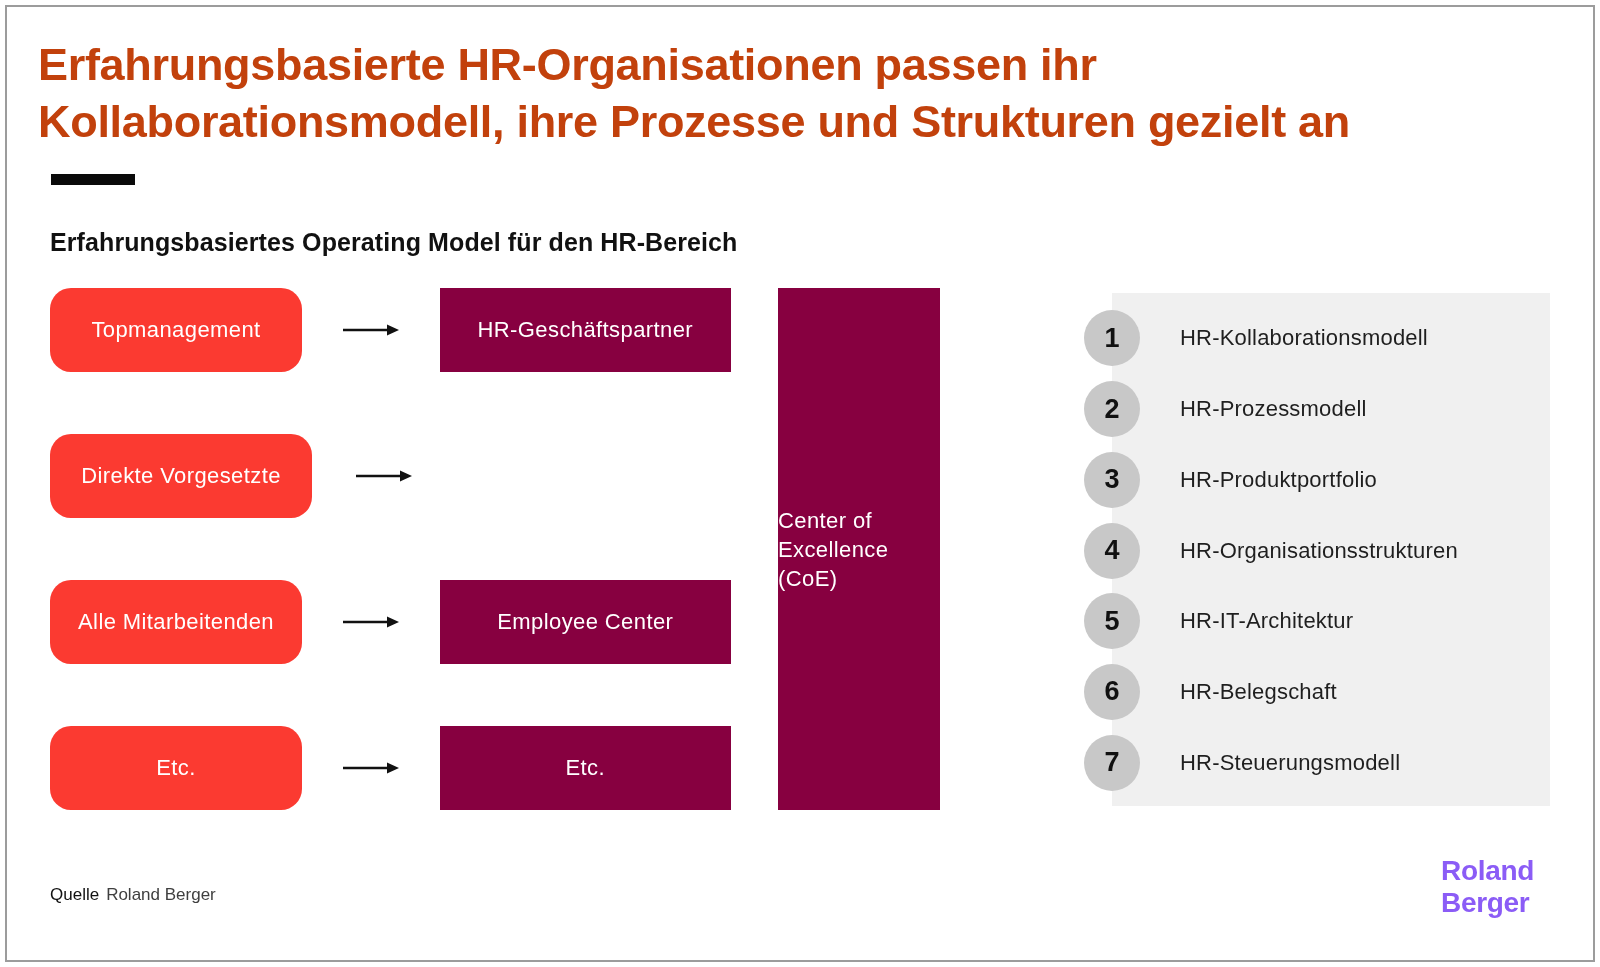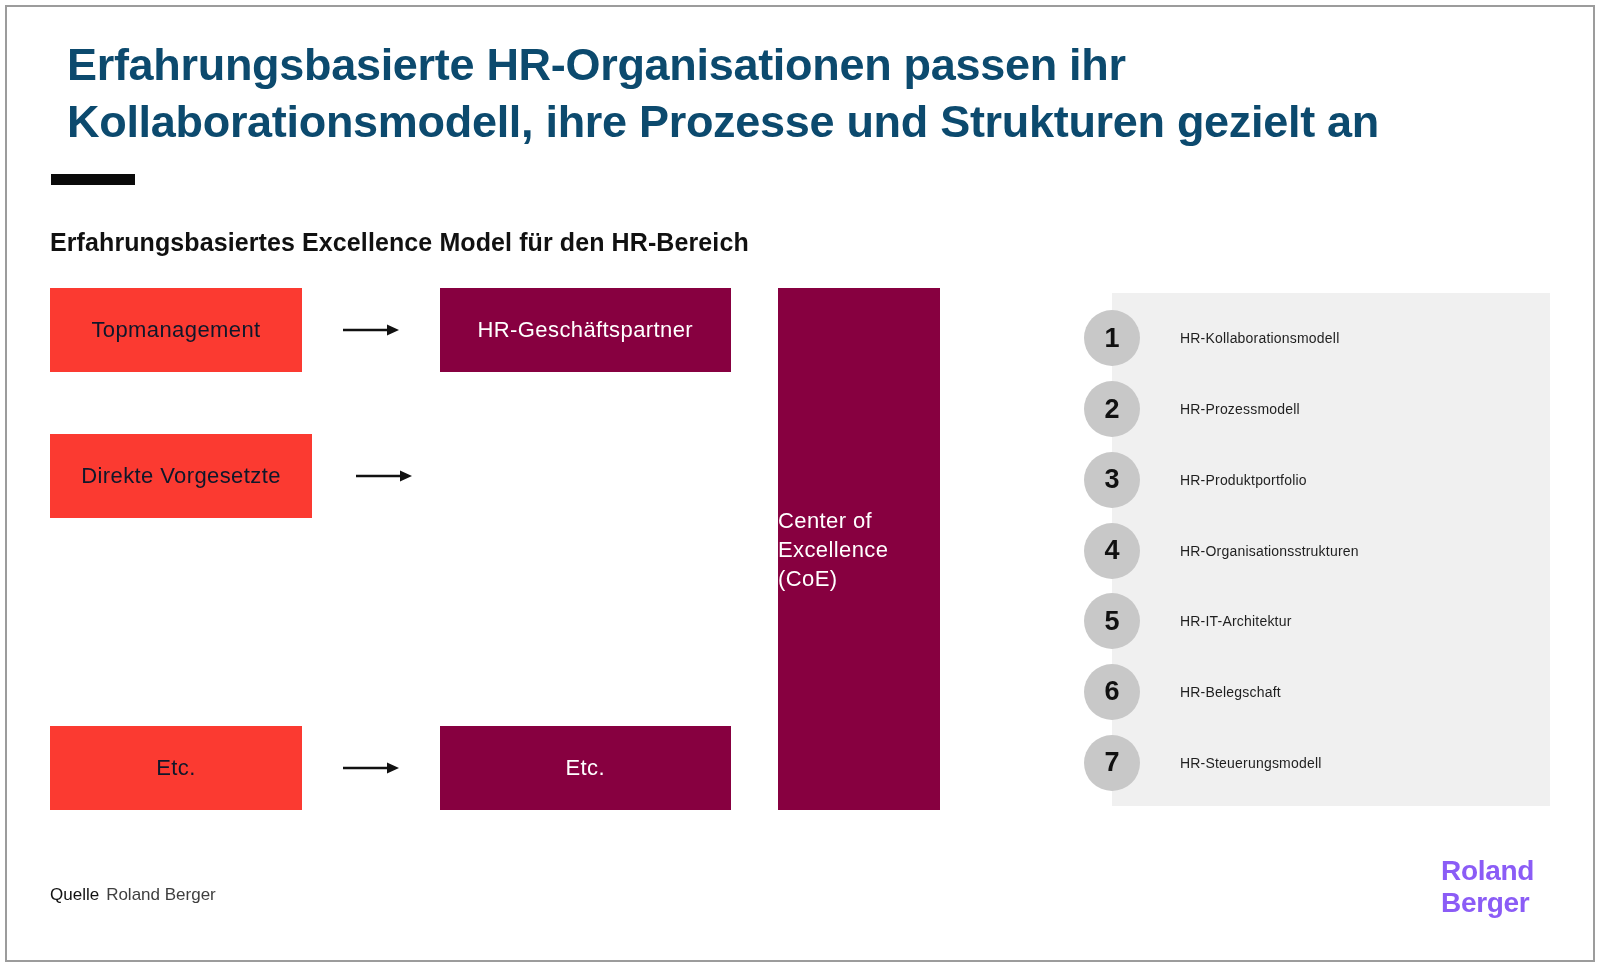--- a/index.html
+++ b/index.html
@@ -1,79 +1,79 @@
 <!DOCTYPE html>
 <html><head>
 <meta charset="utf-8">
 <style>
   * { margin:0; padding:0; box-sizing:border-box; }
   html,body { width:1600px; height:967px; background:#ffffff; overflow:hidden;
               font-family:"Liberation Sans", sans-serif; }
   .canvas { position:relative; width:1600px; height:967px; background:#ffffff; }
   .frame  { position:absolute; inset:5px; border:2px solid #9c9c9c; pointer-events:none; }
 
-  .page-title { position:absolute; left:67px; top:36px; width:1480px;
-                font-size:45px; font-weight:700; line-height:57px; color:#0c4a6e;
+  .page-title { position:absolute; left:38px; top:36px; width:1480px;
+                font-size:45px; font-weight:700; line-height:57px; color:#c2410c;
                 letter-spacing:-0.3px; }
   .title-bar  { position:absolute; left:51px; top:174px; width:84px; height:11px; background:#0a0a0a; }
 
   .section-heading { position:absolute; top:228px; font-size:25px; font-weight:700;
                      color:#111; letter-spacing:0.1px; white-space:nowrap; }
   .heading-left  { left:50px; }
   .heading-right { left:1112px; }
 
   
   .flow-row { position:absolute; left:50px; height:84px; width:681px;
               display:flex; align-items:center; }
   .row-0 { top:288px; } .row-1 { top:434px; } .row-2 { top:580px; } .row-3 { top:726px; }
 
-  .audience-box { width:262px; height:84px; background:#fb3a31; color:#0f172a;
+  .audience-box { width:262px; height:84px; background:#fb3a31; color:#ffffff;
                   display:flex; align-items:center; justify-content:center;
-                  font-size:22px; letter-spacing:0.4px; text-align:center; }
+                  font-size:22px; letter-spacing:0.4px; text-align:center;border-radius:21px; }
   .arrow-cell { width:143px; display:flex; align-items:center; justify-content:center; }
   .arrow-cell svg { display:block; }
   .partner-box { width:303px; height:84px; background:#870040; color:#ffffff;
                  display:flex; align-items:center; justify-content:center;
                  font-size:22px; letter-spacing:0.4px; text-align:center; }
 
   .coe-box { position:absolute; left:778px; top:288px; width:162px; height:522px;
              background:#870040; color:#ffffff; display:flex; flex-direction:column;
              align-items:flex-start; justify-content:center; font-size:22px;
              letter-spacing:0.4px; line-height:29px; text-align:center; }
 
   
   .levers-panel { position:absolute; left:1112px; top:293px; width:438px; height:513px;
                   background:#f0f0f0; display:flex; flex-direction:column;
                   padding:10px 0 8px 0; }
   .lever-item { flex:1; position:relative; display:flex; align-items:center; }
   .lever-badge { position:absolute; left:0; transform:translateX(-50%);
                  width:56px; height:56px; border-radius:50%; background:#c8c8c8;
                  display:flex; align-items:center; justify-content:center;
                  font-size:27px; font-weight:700; color:#111; }
-  .lever-label { margin-left:68px; font-size:14px; color:#1f1f1f; letter-spacing:0.2px; }
+  .lever-label { margin-left:68px; font-size:22px; color:#1f1f1f; letter-spacing:0.2px; }
 
   
   .source-note { position:absolute; left:50px; top:885px; font-size:17px; color:#3f3f3f; }
   .source-note .source-label { font-weight:400; color:#111; margin-right:7px; }
 
   .logo { position:absolute; left:1441px; top:855px; font-size:28px; font-weight:700;
           line-height:32px; color:#8b5cf6; letter-spacing:-0.3px; }
 </style>
 </head>
 <body>
 
 <div class="canvas">
   <div class="frame"></div>
 
   <h1 class="page-title"><span>Erfahrungsbasierte HR-Organisationen passen ihr</span><br>
     <span>Kollaborationsmodell, ihre Prozesse und Strukturen gezielt an</span>
   </h1>
   <div class="title-bar"></div>
 
-  <div class="section-heading heading-left">Erfahrungsbasiertes Excellence Model für den HR-Bereich</div>
+  <div class="section-heading heading-left">Erfahrungsbasiertes Operating Model für den HR-Bereich</div>
 
   <div class="flow-row row-0">
     <div class="audience-box">Topmanagement</div>
     <div class="arrow-cell">
       <svg width="56" height="14" viewBox="0 0 56 14">
           <line x1="0" y1="7" x2="46" y2="7" stroke="#111" stroke-width="2.4"></line>
           <polygon points="44,1.5 56,7 44,12.5" fill="#111"></polygon>
         </svg>
     </div>
     <div class="partner-box">HR-Geschäftspartner</div>
@@ -82,20 +82,30 @@
   <div class="flow-row row-1">
     <div class="audience-box">Direkte Vorgesetzte</div>
     <div class="arrow-cell">
       <svg width="56" height="14" viewBox="0 0 56 14">
           <line x1="0" y1="7" x2="46" y2="7" stroke="#111" stroke-width="2.4"></line>
           <polygon points="44,1.5 56,7 44,12.5" fill="#111"></polygon>
         </svg>
     </div>
   </div>
 
+  <div class="flow-row row-2">
+    <div class="audience-box">Alle Mitarbeitenden</div>
+    <div class="arrow-cell">
+      <svg width="56" height="14" viewBox="0 0 56 14">
+          <line x1="0" y1="7" x2="46" y2="7" stroke="#111" stroke-width="2.4"></line>
+          <polygon points="44,1.5 56,7 44,12.5" fill="#111"></polygon>
+        </svg>
+    </div>
+    <div class="partner-box">Employee Center</div>
+  </div>
 
   <div class="flow-row row-3">
     <div class="audience-box">Etc.</div>
     <div class="arrow-cell">
       <svg width="56" height="14" viewBox="0 0 56 14">
           <line x1="0" y1="7" x2="46" y2="7" stroke="#111" stroke-width="2.4"></line>
           <polygon points="44,1.5 56,7 44,12.5" fill="#111"></polygon>
         </svg>
     </div>
     <div class="partner-box">Etc.</div>

